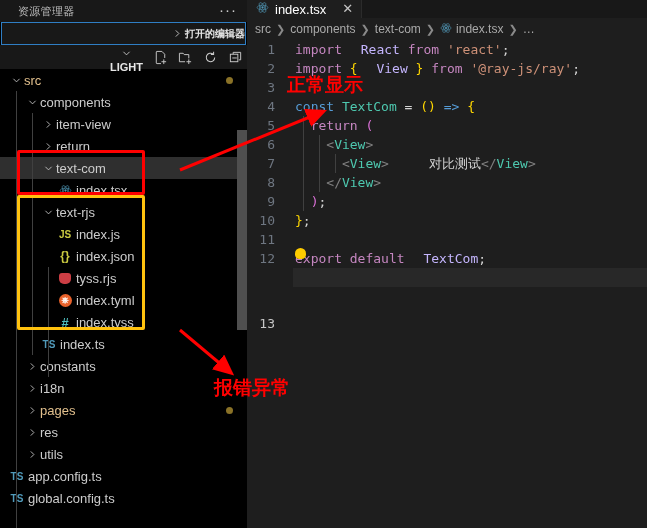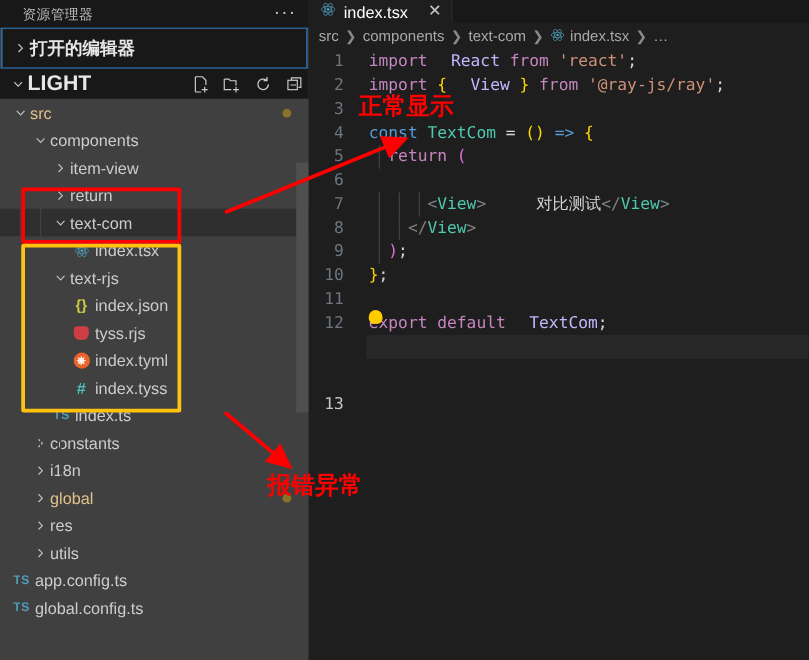--- a/index.html
+++ b/index.html
@@ -13,60 +13,62 @@
     font-family: "Liberation Sans", "DejaVu Sans", sans-serif;
     font-size: 13px;
     color: #cccccc;
     position: relative;
   }
   #app { position: relative; width: 647px; height: 528px; display: flex; }
 
   
   #sidebar {
     width: 247px; height: 528px;
-    background: #404040;
+    background: #000000;
     position: relative;
     flex: 0 0 247px;
     overflow: hidden;
   }
   .sb-title {
     height: 22px;
     display: flex; align-items: center;
     padding: 0 8px 0 18px;
     font-size: 11px;
     letter-spacing: .3px;
     color: #bbbbbb;
     background: #181818;
     position: relative;
   }
   .sb-title .dots {
     position: absolute; right: 10px; top: 1px;
     font-size: 15px; color: #cccccc; letter-spacing: 1px;
     line-height: 18px;
   }
   .section-open-editors {
-    height: 33px;
+    height: 23px;
     display: flex; align-items: center;
     padding-left: 6px;
-    font-size: 14px;
+    font-size: 10px;
     font-weight: bold;
     color: #e7e7e7;
     border: 1px solid #2f7ec4;
     background: #181818;
     margin: 0 1px;
+    justify-content: flex-end;
   }
   .section-light {
     height: 24px;
     display: flex; align-items: center;
     padding-left: 6px;
-    font-size: 17px;
+    font-size: 11px;
     font-weight: bold;
     color: #e7e7e7;
     position: relative;
     background: #181818;
+    flex-direction: column;
   }
   .twisty {
     width: 16px; display:inline-flex; align-items:center; justify-content:center;
     flex: 0 0 16px;
     color: #cccccc;
   }
   .twisty svg { display:block; }
   .sect-actions {
     position: absolute; right: 4px; top: 0;
     height: 24px; display: flex; align-items: center; gap: 9px;
@@ -350,20 +352,27 @@
           <span class="arrow">
             <svg width="11" height="11" viewBox="0 0 16 16">
               <path d="M3.5 5.5L8 10l4.5-4.5" fill="none" stroke="currentColor" stroke-width="1.3"></path>
             </svg>
           </span>
           <span class="lbl">text-rjs</span>
         </div>
         <div class="row">
           <span class="indent" style="flex-basis: 56px;"></span>
           <span class="fico">
+            <span class="ic-js">JS</span>
+          </span>
+          <span class="lbl">index.js</span>
+        </div>
+        <div class="row">
+          <span class="indent" style="flex-basis: 56px;"></span>
+          <span class="fico">
             <span class="ic-json">{}</span>
           </span>
           <span class="lbl">index.json</span>
         </div>
         <div class="row">
           <span class="indent" style="flex-basis: 56px;"></span>
           <span class="fico">
             <span class="ic-rjs"></span>
           </span>
           <span class="lbl">tyss.rjs</span>
@@ -407,21 +416,21 @@
           </span>
           <span class="lbl">i18n</span>
         </div>
         <div class="row">
           <span class="indent" style="flex-basis: 24px;"></span>
           <span class="arrow">
             <svg width="11" height="11" viewBox="0 0 16 16">
               <path d="M5.5 3.5L10 8l-4.5 4.5" fill="none" stroke="currentColor" stroke-width="1.3"></path>
             </svg>
           </span>
-          <span class="lbl mod">global</span>
+          <span class="lbl mod">pages</span>
           <span class="dot"></span>
         </div>
         <div class="row">
           <span class="indent" style="flex-basis: 24px;"></span>
           <span class="arrow">
             <svg width="11" height="11" viewBox="0 0 16 16">
               <path d="M5.5 3.5L10 8l-4.5 4.5" fill="none" stroke="currentColor" stroke-width="1.3"></path>
             </svg>
           </span>
           <span class="lbl">res</span>
@@ -511,21 +520,21 @@
       <div class="cline"><span class="gut">1</span><span class="ctext"><span class="t-kw">import</span> <span class="t-id">React</span> <span class="t-kw">from</span> <span class="t-str">'react'</span><span class="t-op">;</span></span></div>
 
       <div class="cline"><span class="gut">2</span><span class="ctext"><span class="t-kw">import</span> <span class="t-br">{</span> <span class="t-id">View</span> <span class="t-br">}</span> <span class="t-kw">from</span> <span class="t-str">'@ray-js/ray'</span><span class="t-op">;</span></span></div>
 
       <div class="cline"><span class="gut">3</span><span class="ctext"></span></div>
 
       <div class="cline"><span class="gut">4</span><span class="ctext"><span class="t-var">const</span> <span class="t-fn">TextCom</span> <span class="t-op">=</span> <span class="t-br">(</span><span class="t-br">)</span> <span class="t-var">=&gt;</span> <span class="t-br">{</span></span></div>
 
       <div class="cline"><span class="gut">5</span><span class="ctext"><span class="ind" style="left:10px"></span>  <span class="t-kw">return</span> <span class="t-br2">(</span></span></div>
 
-      <div class="cline"><span class="gut">6</span></div>
+      <div class="cline"><span class="gut">6</span><span class="ctext"><span class="ind" style="left:10px"></span><span class="ind" style="left:26px"></span>    <span class="t-pun">&lt;</span><span class="t-tag">View</span><span class="t-pun">&gt;</span></span></div>
 
       <div class="cline"><span class="gut">7</span><span class="ctext"><span class="ind" style="left:10px"></span><span class="ind" style="left:26px"></span><span class="ind" style="left:42px"></span>      <span class="t-pun">&lt;</span><span class="t-tag">View</span><span class="t-pun">&gt;</span><span class="t-txt">对比测试</span><span class="t-pun">&lt;/</span><span class="t-tag">View</span><span class="t-pun">&gt;</span></span></div>
 
       <div class="cline"><span class="gut">8</span><span class="ctext"><span class="ind" style="left:10px"></span><span class="ind" style="left:26px"></span>    <span class="t-pun">&lt;/</span><span class="t-tag">View</span><span class="t-pun">&gt;</span></span></div>
 
       <div class="cline"><span class="gut">9</span><span class="ctext"><span class="ind" style="left:10px"></span>  <span class="t-br2">)</span><span class="t-op">;</span></span></div>
 
       <div class="cline"><span class="gut">10</span><span class="ctext"><span class="t-br">}</span><span class="t-op">;</span></span></div>
 
       <div class="cline"><span class="gut">11</span><span class="ctext"></span></div>

